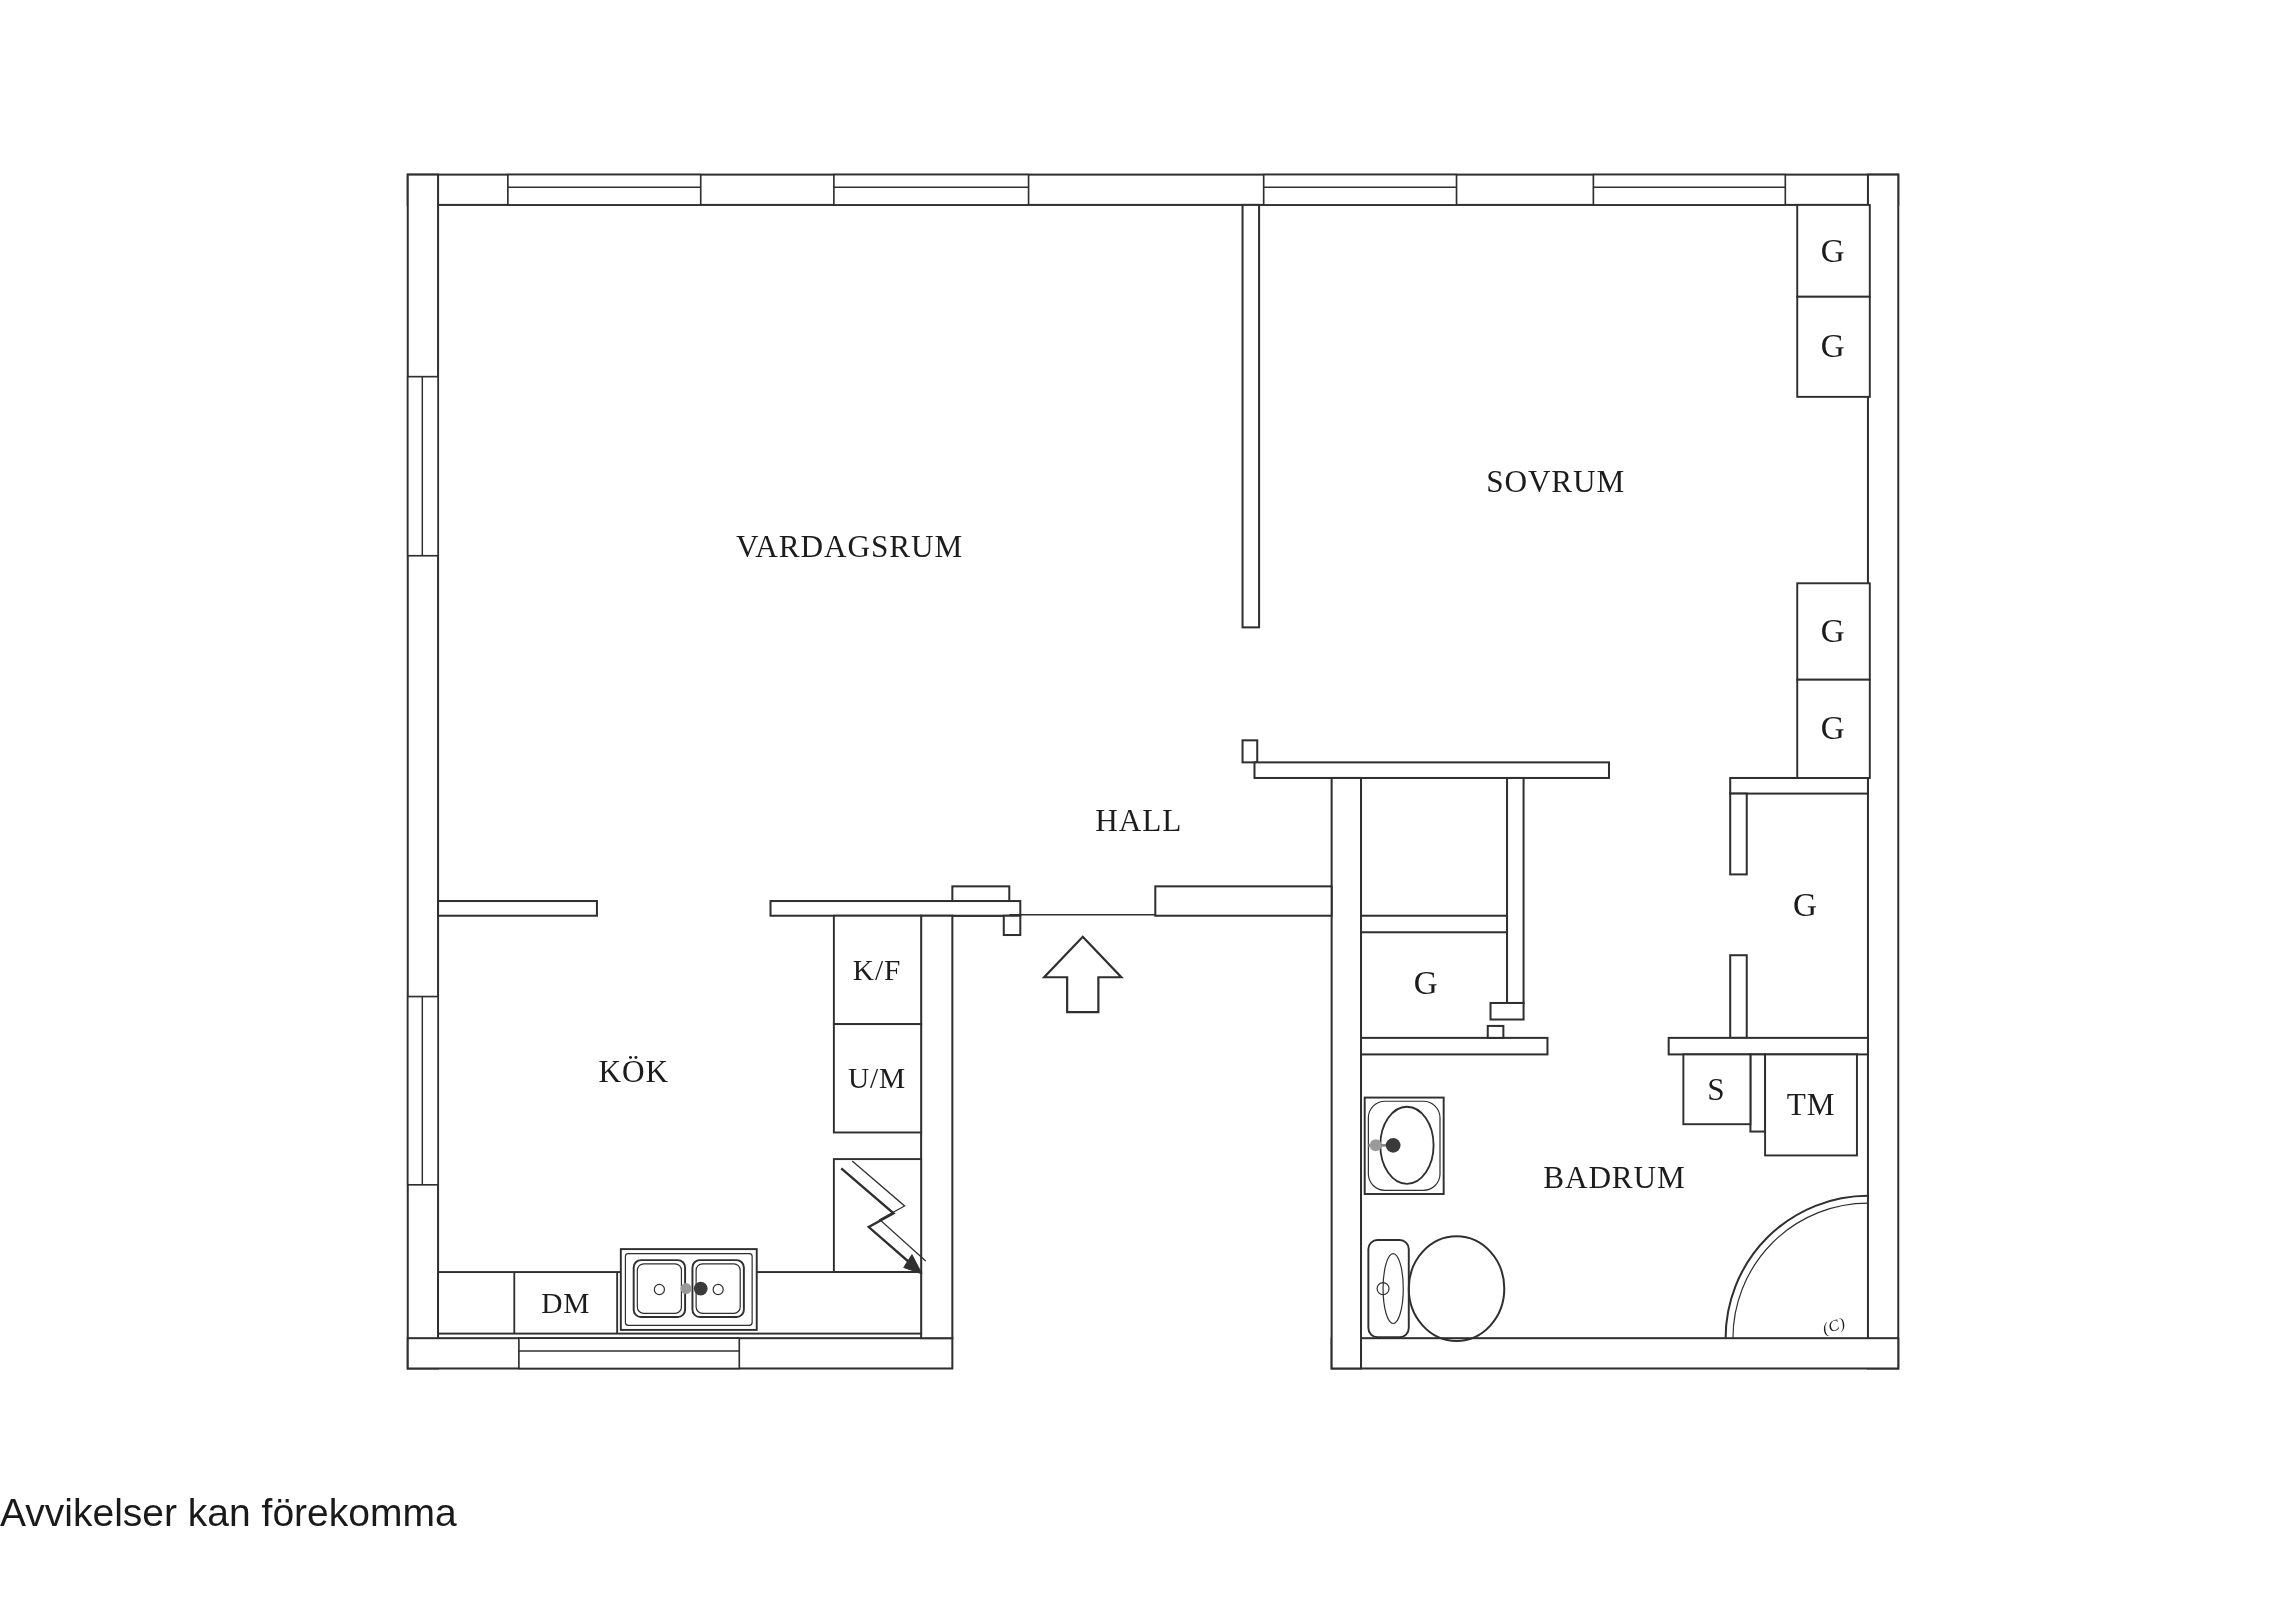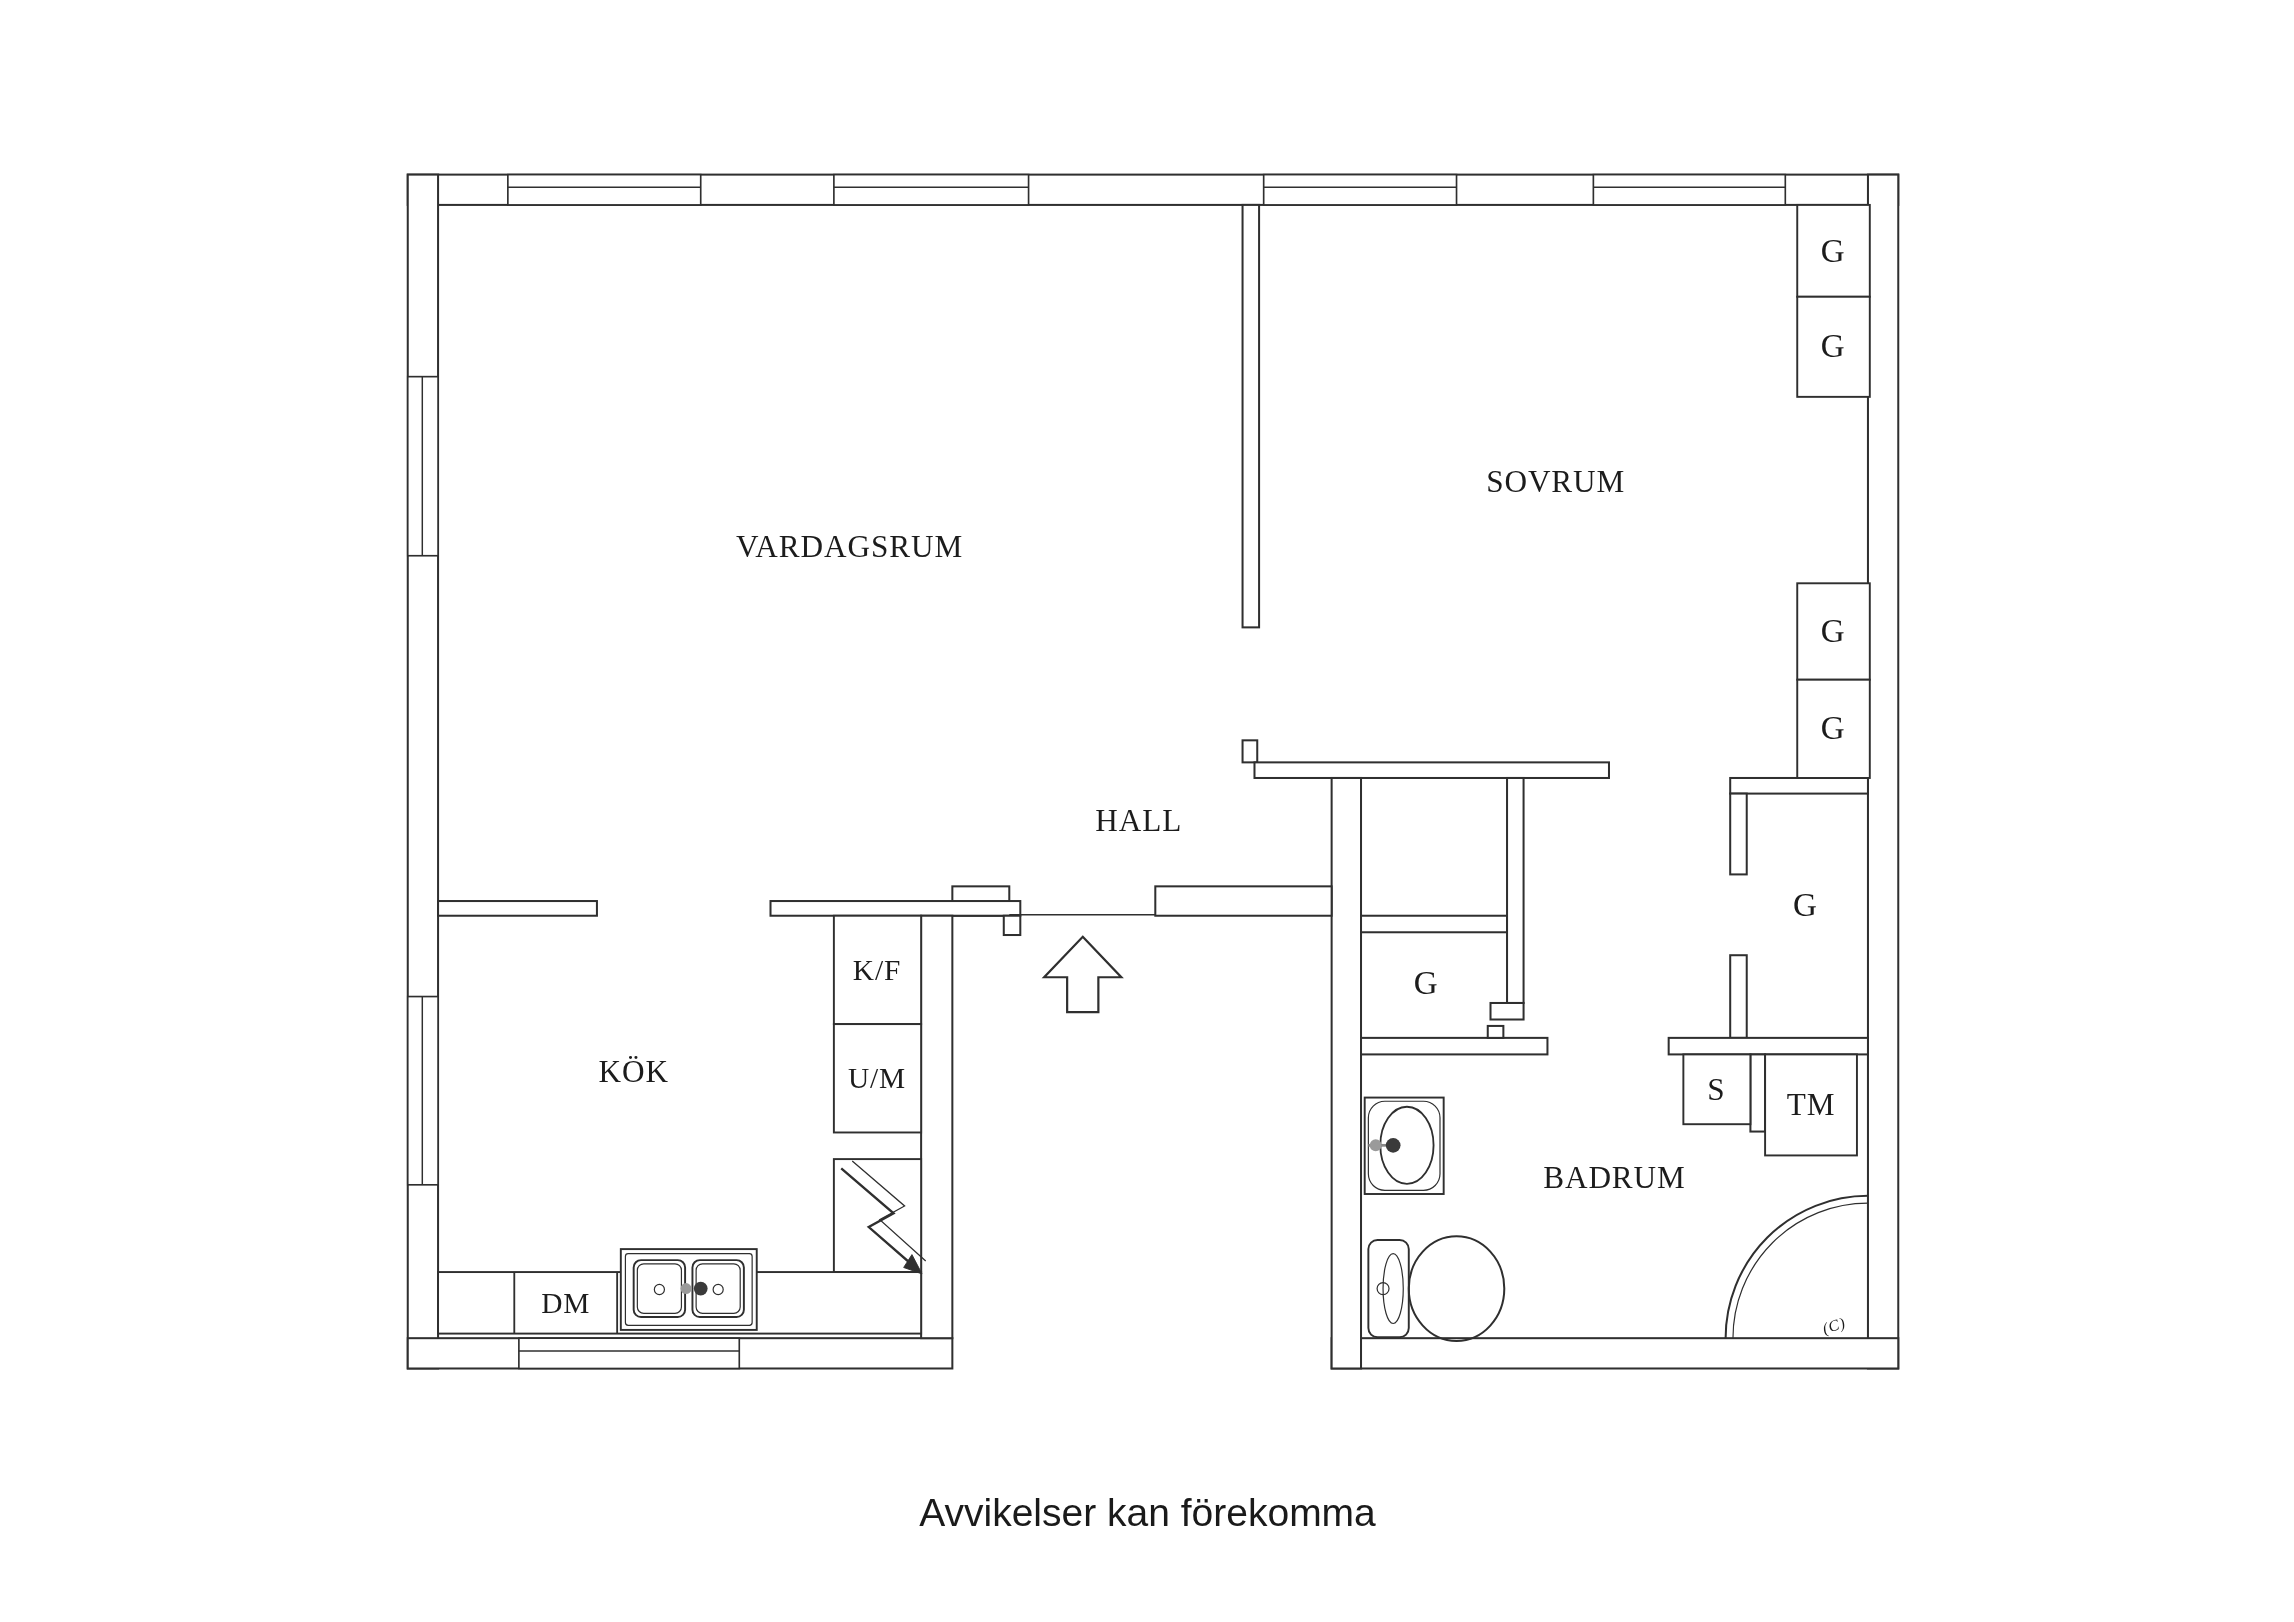--- a/index.html
+++ b/index.html
@@ -13,21 +13,21 @@
   svg { display:block; }
   .wall   { fill:#fff; stroke:var(--line); stroke-width:2.2; }
   .win    { fill:#fff; stroke:var(--line); stroke-width:1.8; }
   .box    { fill:#fff; stroke:var(--line); stroke-width:2.1; }
   .thin   { fill:none; stroke:var(--line); stroke-width:1.3; }
   .mid    { stroke:var(--line); stroke-width:1.6; }
   text.lbl { fill:#1c1c1c; text-anchor:middle; dominant-baseline:central; }
   text.serif { font-family:"Liberation Serif","DejaVu Serif",serif; letter-spacing:1px; }
   #caption {
     position:absolute; left:0; right:0; top:1491px;
-    text-align:center; font-size:39px; color:#1a1a1a;
+    text-align:left; font-size:39px; color:#1a1a1a;
     font-family:"Liberation Sans","DejaVu Sans",sans-serif;
   }
 </style>
 </head>
 <body>
 
 <div id="plan-wrap">
   <svg id="plan-svg" xmlns="http://www.w3.org/2000/svg" viewBox="0 0 2499 1767" width="2295" height="1623">
       <rect x="444" y="190" width="1623" height="33" class="wall"></rect>
       <rect x="444" y="190" width="33" height="1300" class="wall"></rect>

